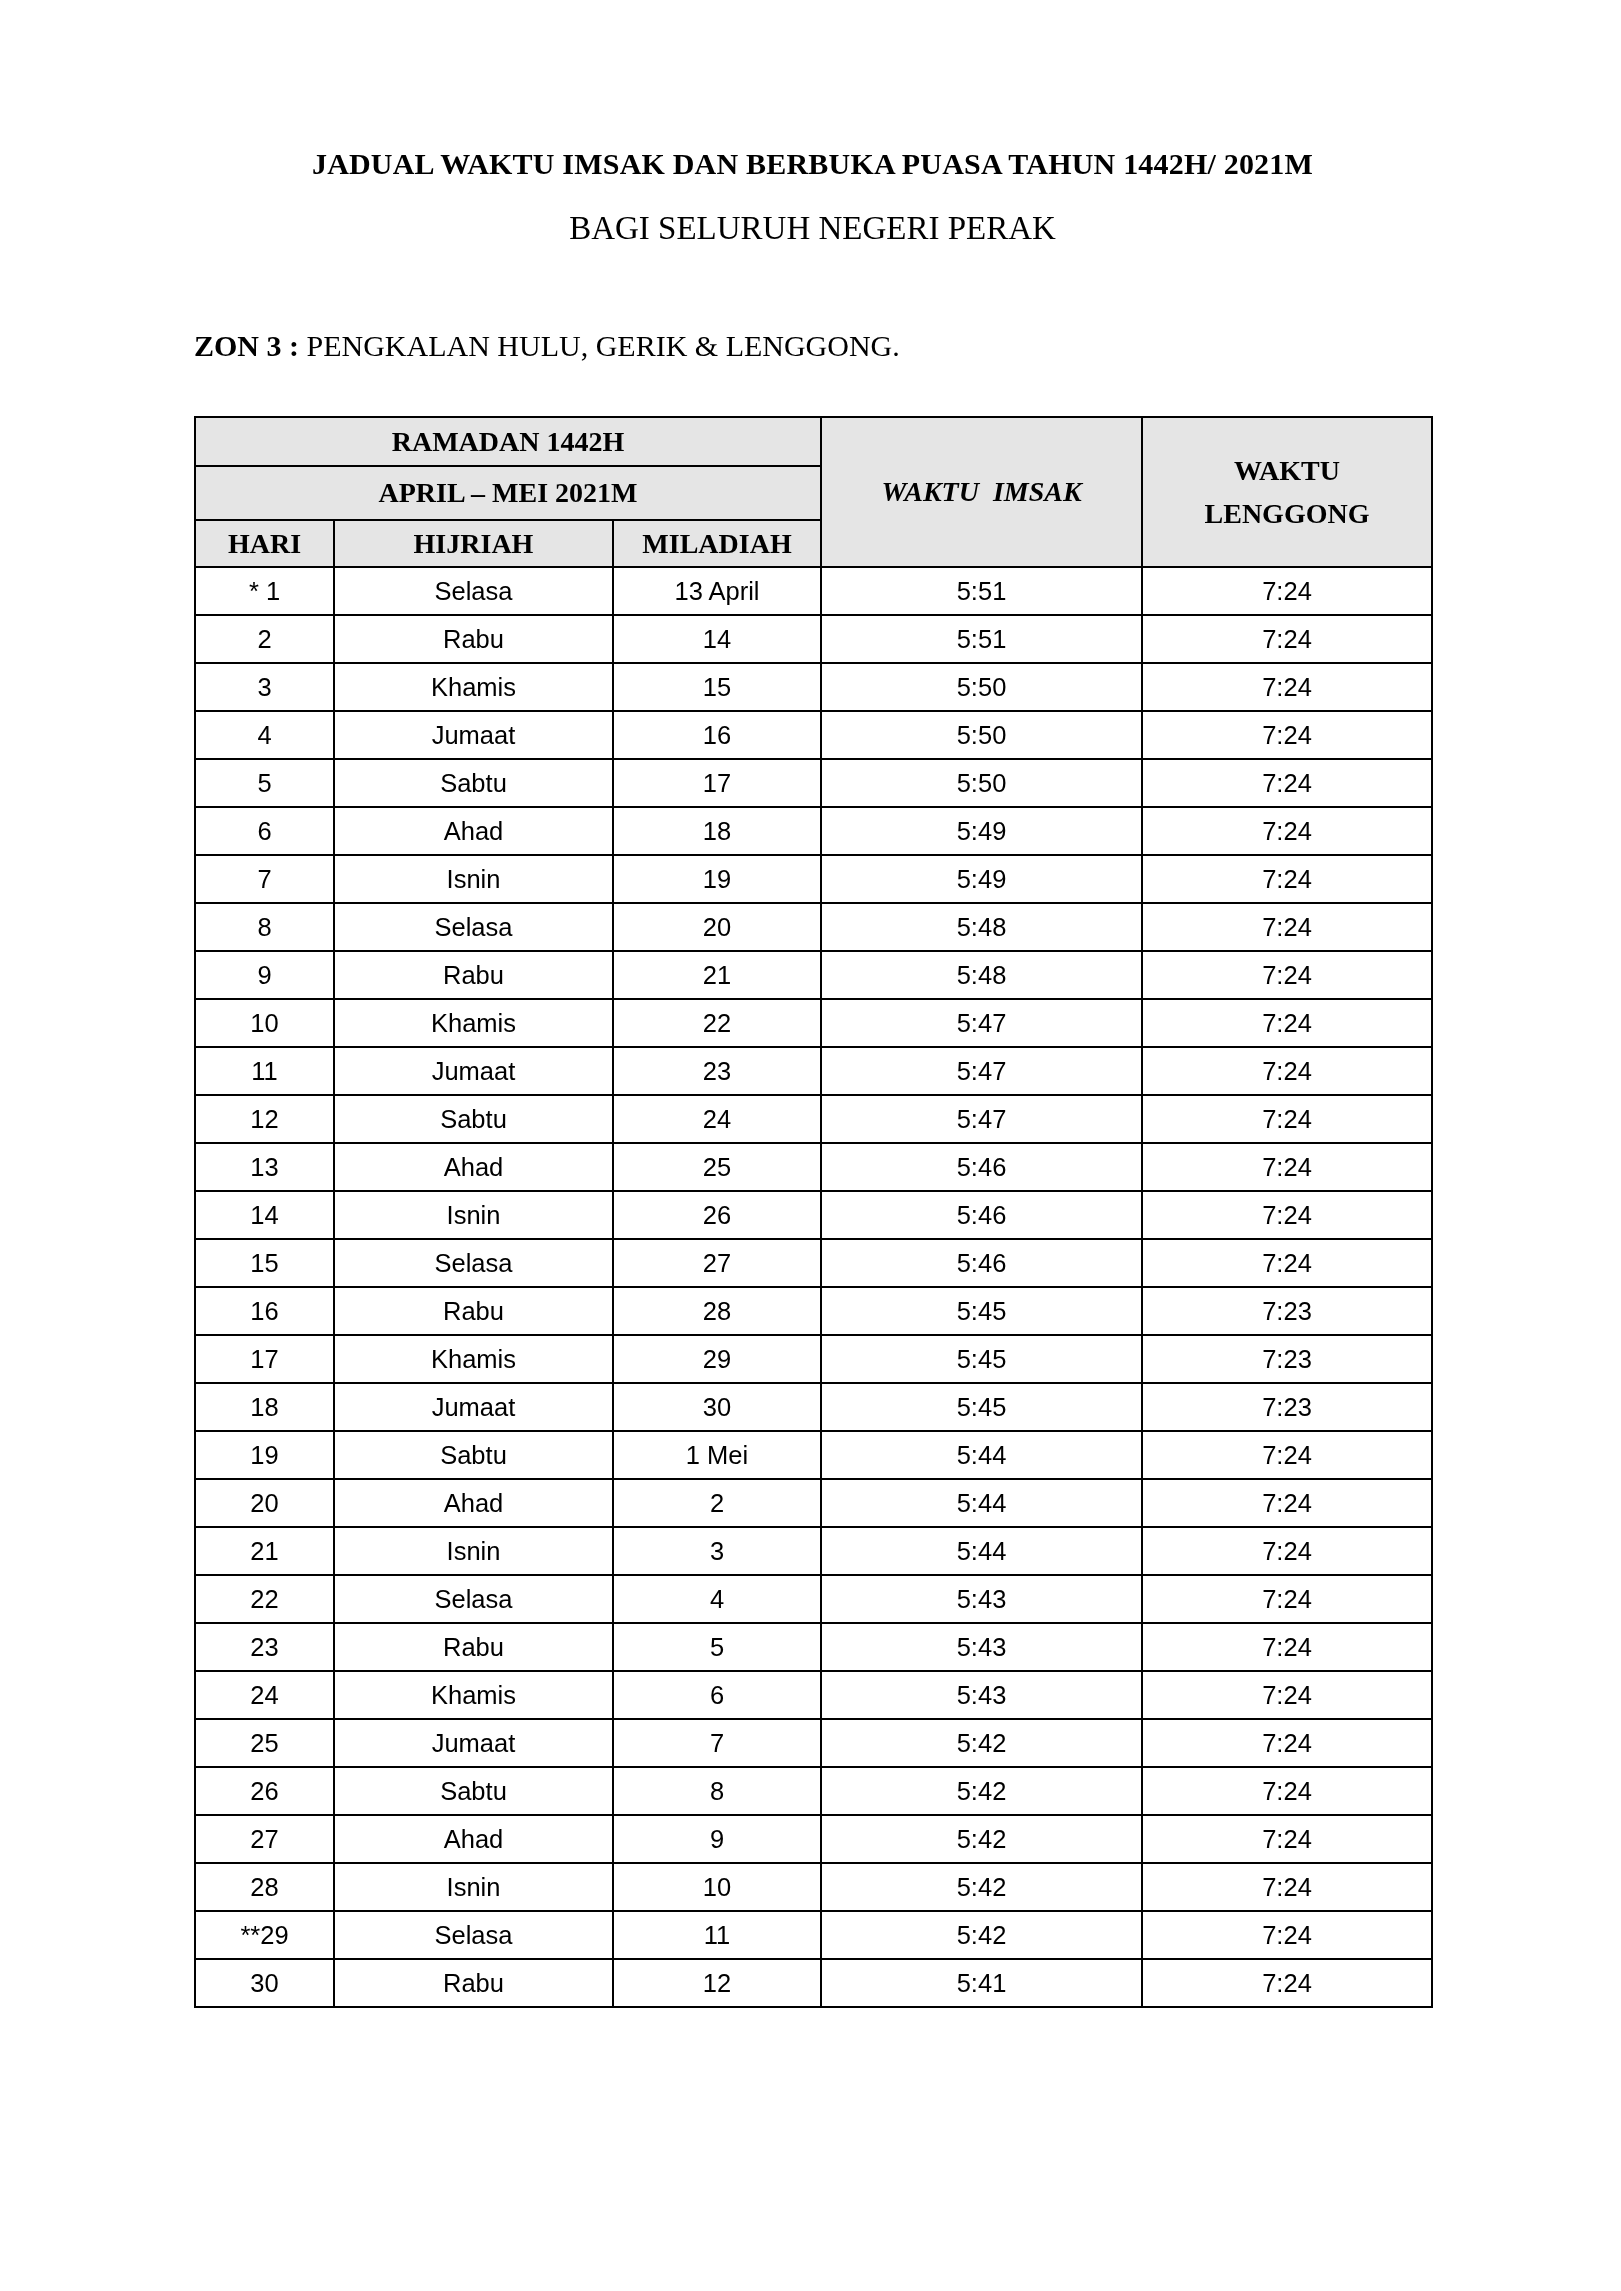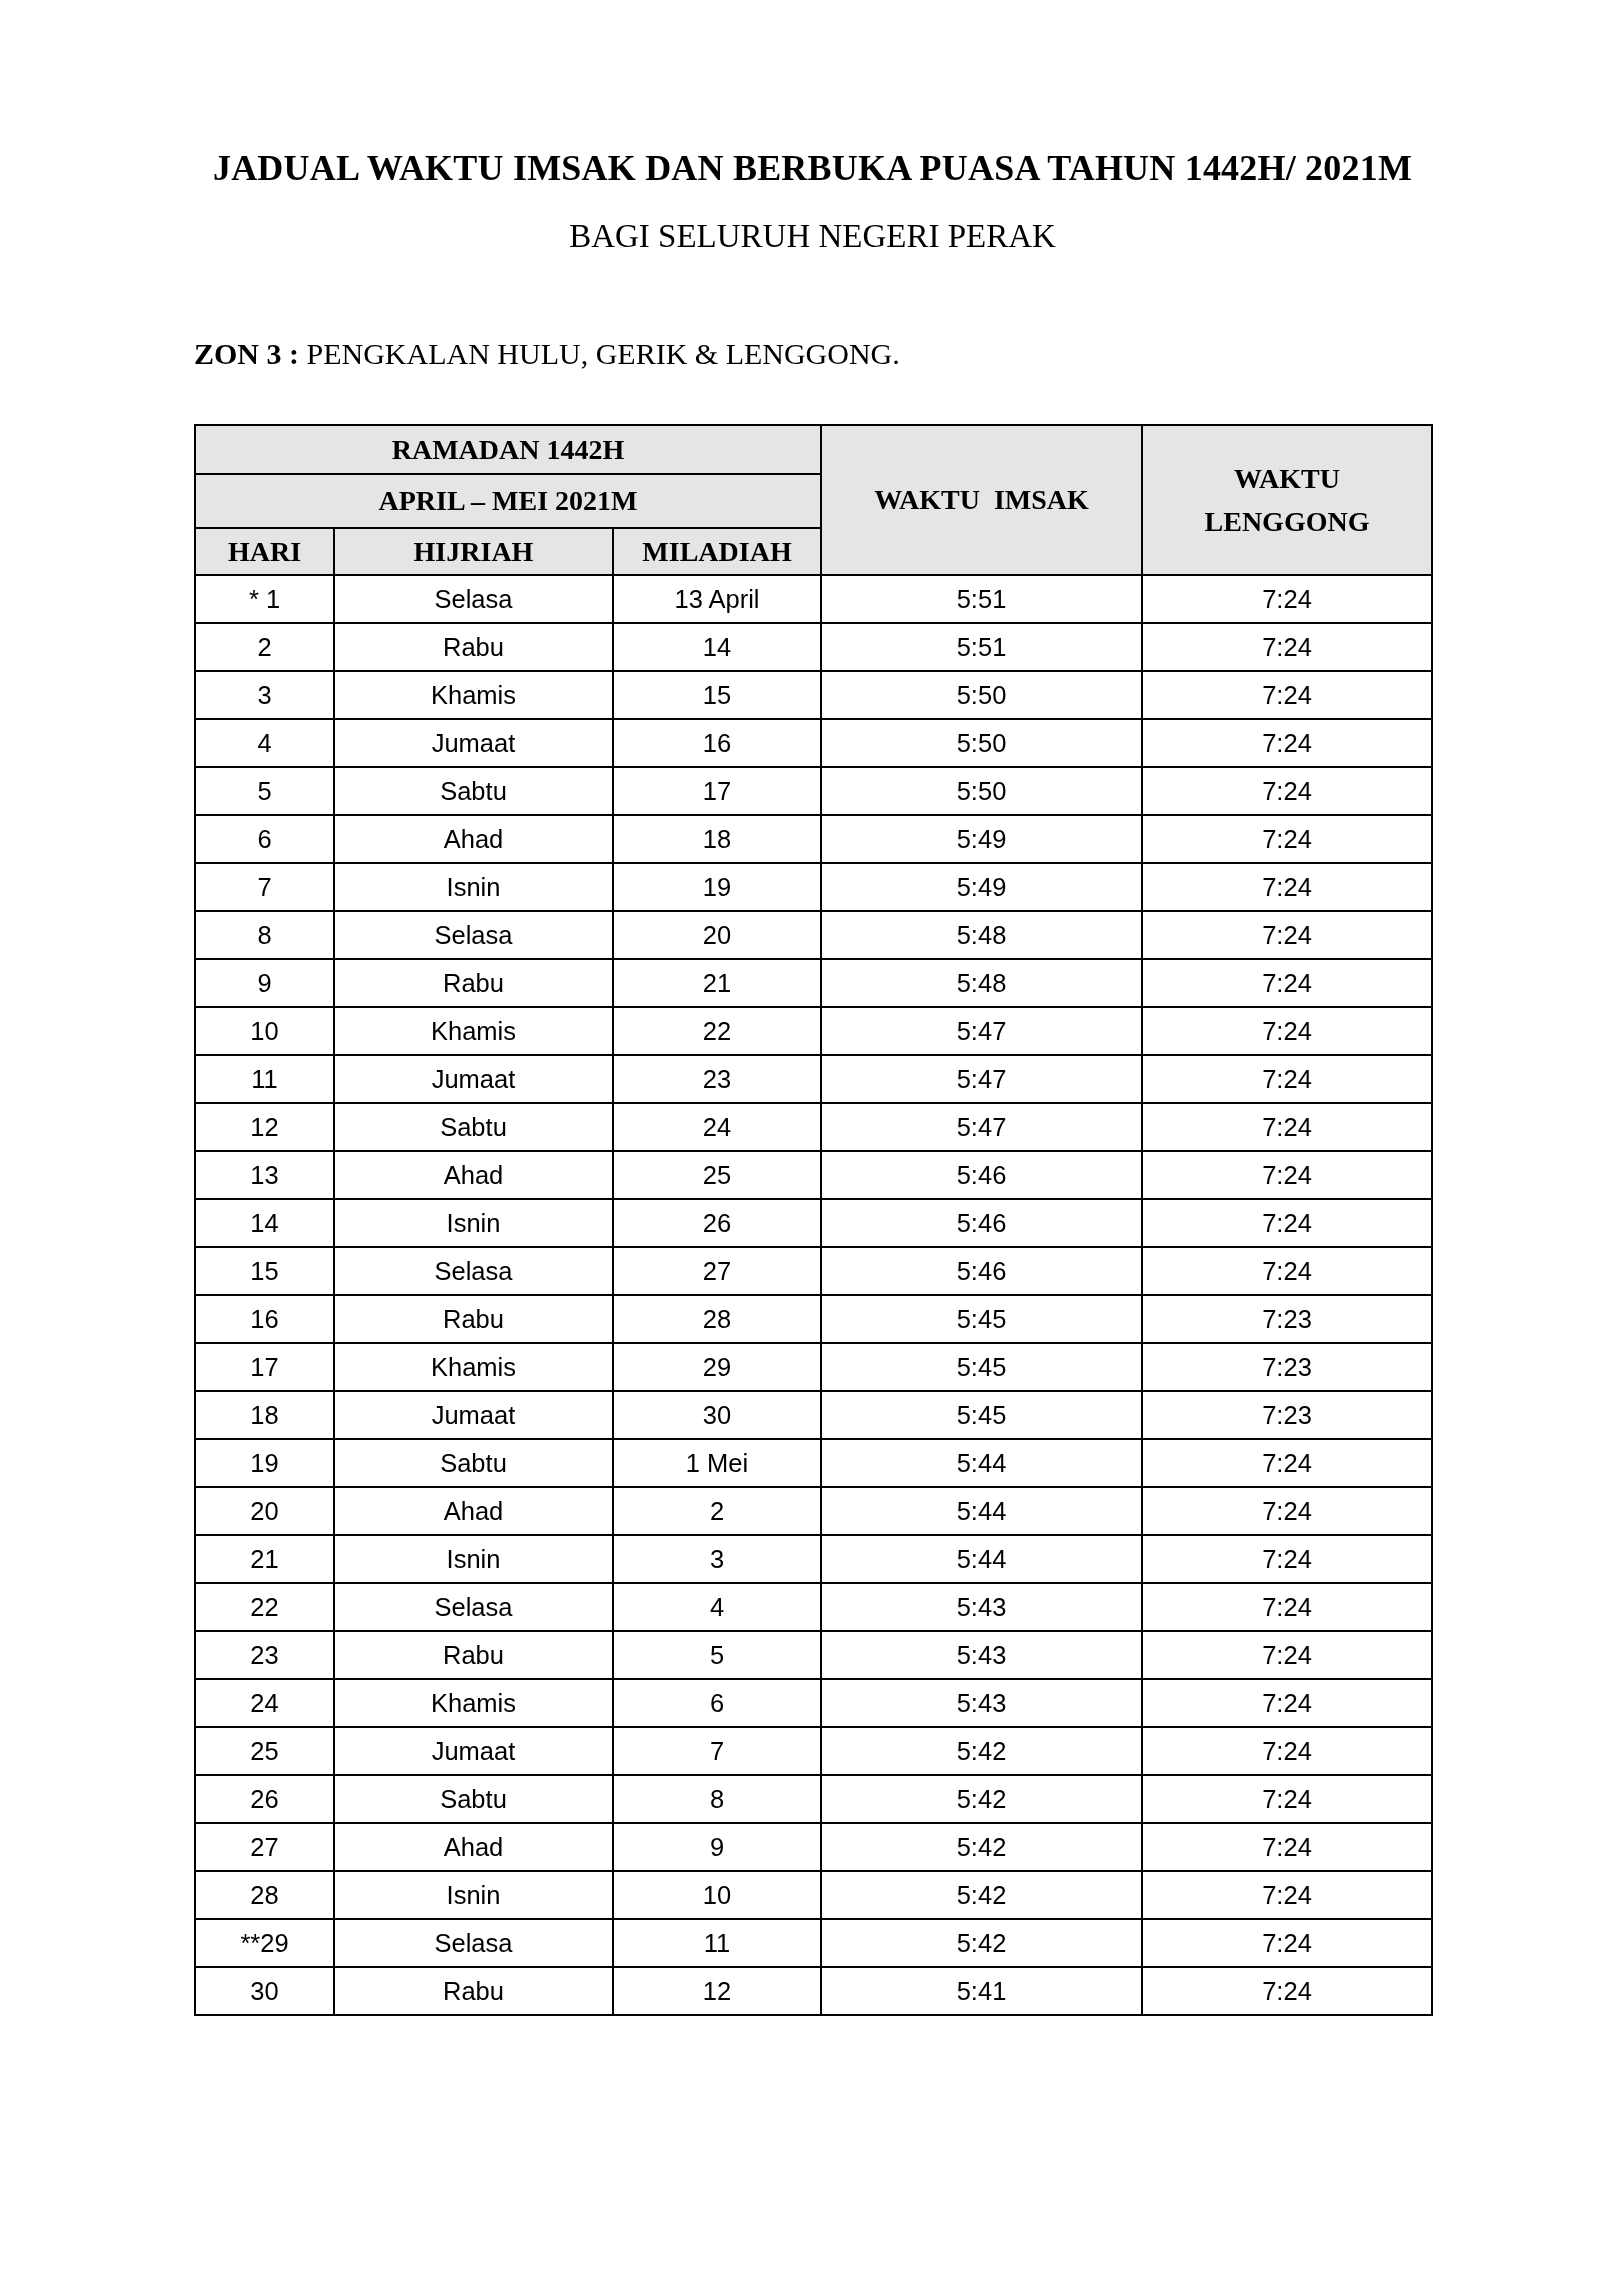--- a/index.html
+++ b/index.html
@@ -14,21 +14,21 @@
   }
   .content {
     width: 1237px;
     margin-left: 194px;
   }
   .title-block {
     margin-top: 147px;
     text-align: center;
   }
   .title-line1 {
-    font-size: 36px;
+    font-size: 30px;
     font-weight: bold;
     letter-spacing: 0.2px;
   }
   .title-line2 {
     margin-top: 29px;
     font-size: 33px;
     font-weight: normal;
   }
   .zone-heading {
     margin-top: 82px;
@@ -50,21 +50,21 @@
   thead th {
     background: #e5e5e5;
     font-family: "Liberation Serif", serif;
     font-weight: bold;
     font-size: 28px;
     border-bottom-width: 2.9px;
   }
   .row-ramadan th { height: 49px; }
   .row-gregorian th { height: 54px; }
   .row-cols th { height: 47px; }
-  th.preserve { white-space: pre-wrap; }
+  th.preserve { white-space: pre-wrap; font-style: italic; }
   th.twoline { white-space: pre-line; line-height: 1.55; }
   tbody td {
     height: 48px;
     font-family: "Liberation Sans", sans-serif;
     font-size: 25.5px;
     background: #ffffff;
   }
   .footnotes {
     margin-top: 29px;
     font-size: 27.4px;

